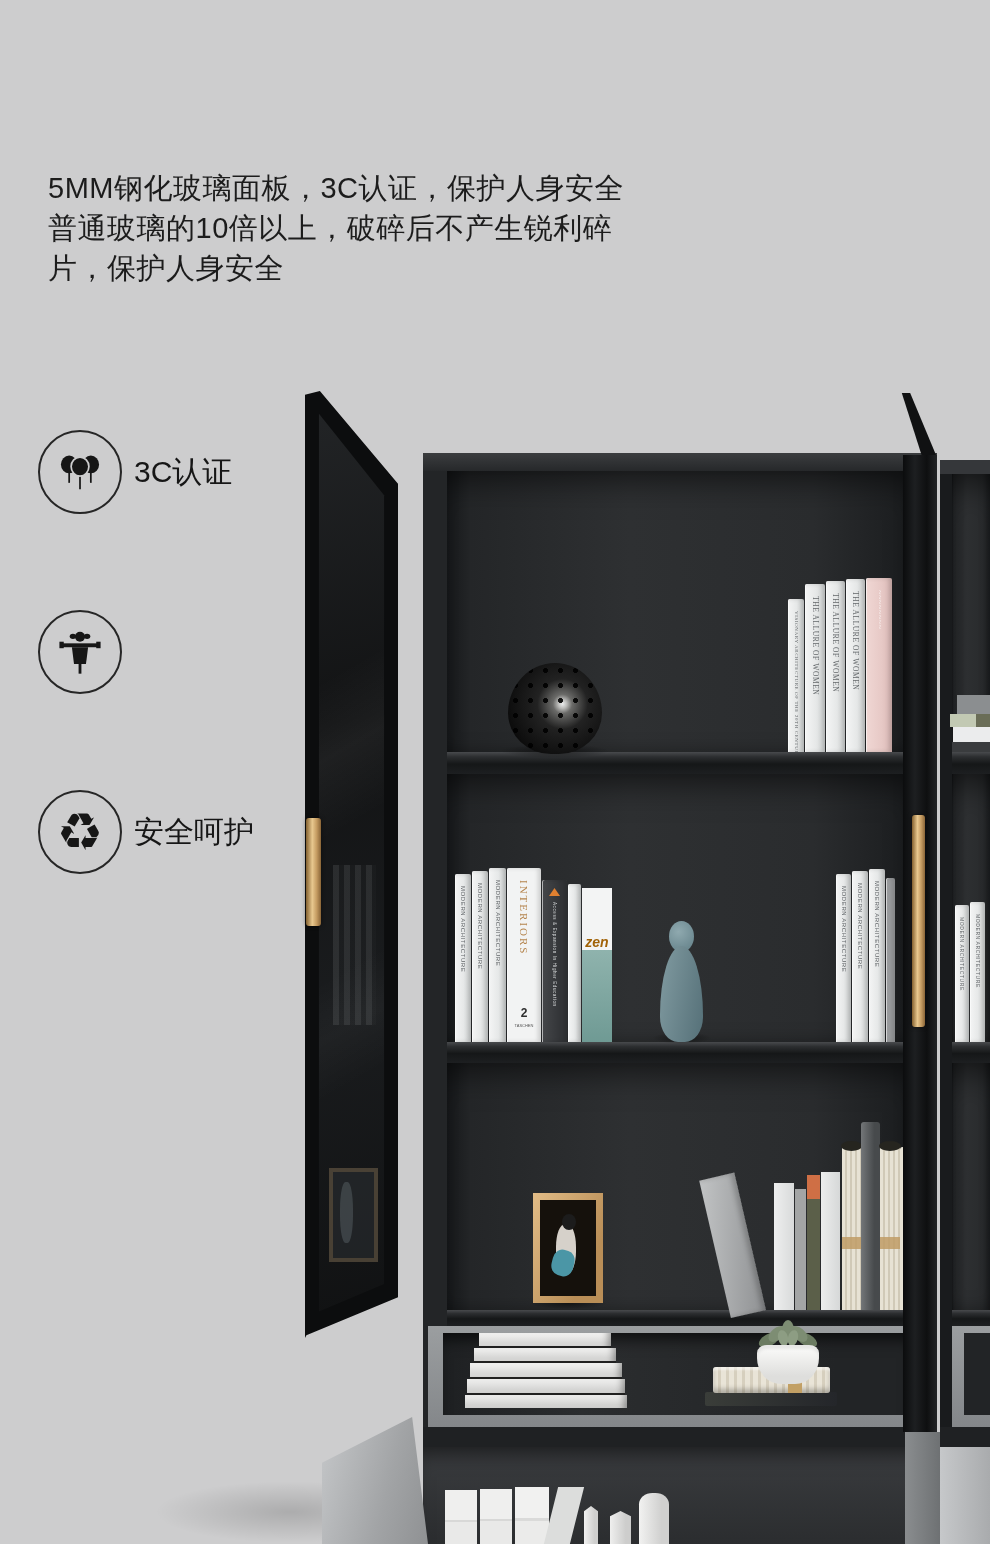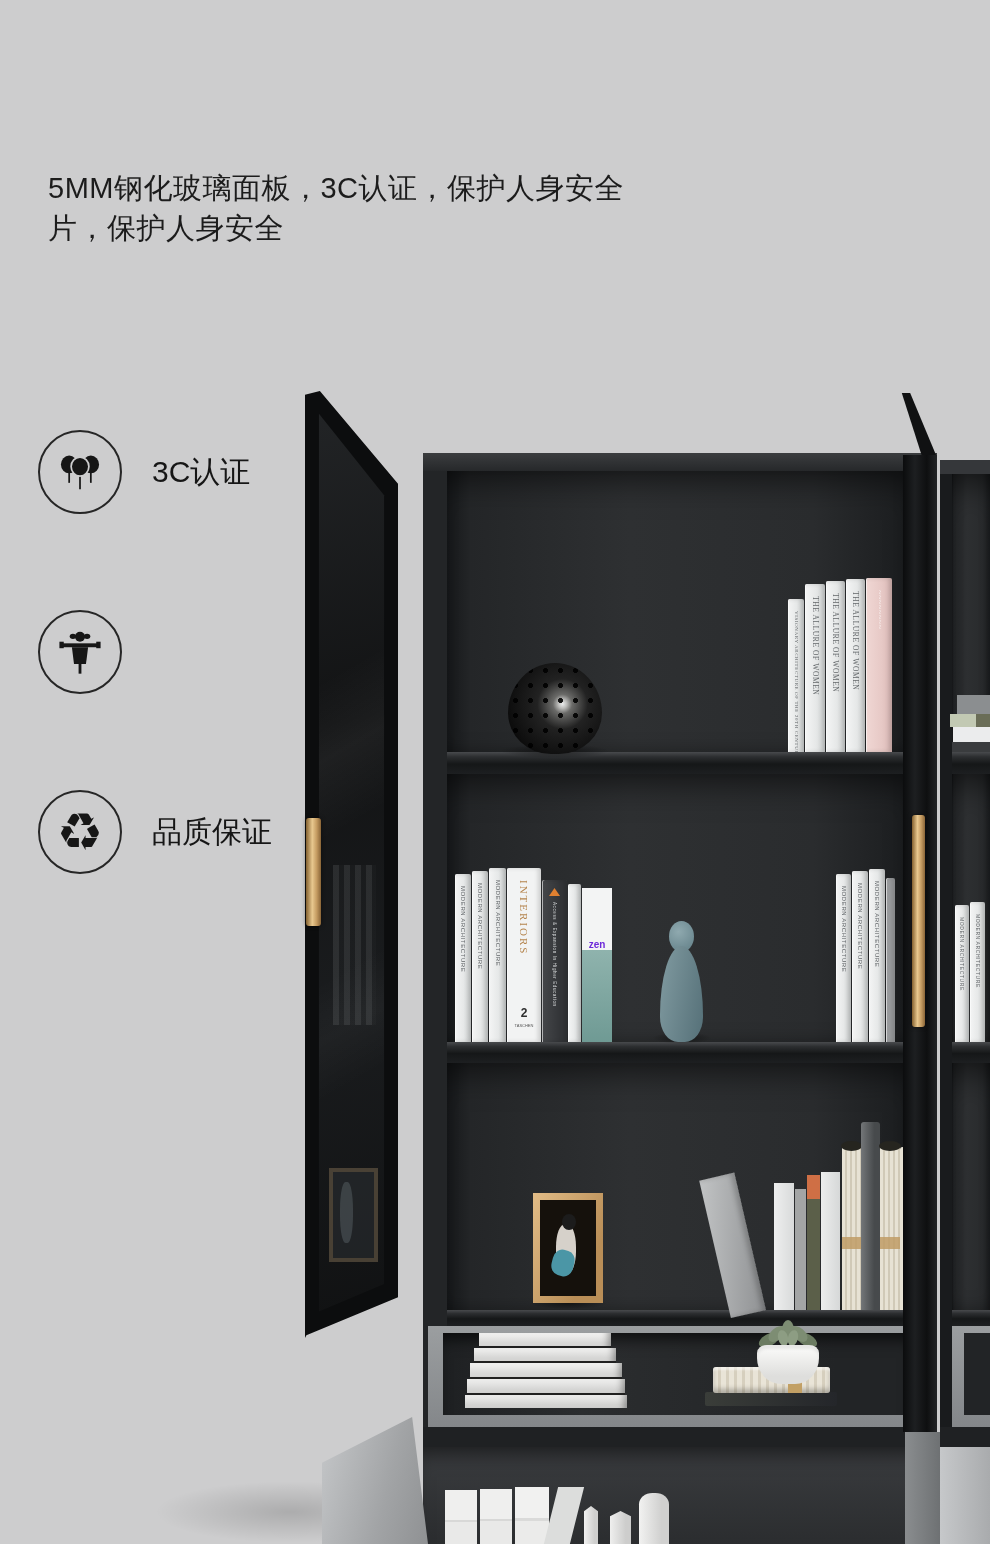--- a/index.html
+++ b/index.html
@@ -4,21 +4,21 @@
 <style>
   html,body{margin:0;padding:0;}
   body{font-family:"Liberation Sans",sans-serif;}
   .canvas{position:relative;width:990px;height:1544px;background:#cdcdce;overflow:hidden;}
   .ab{position:absolute;}
   
   .title{left:48px;top:92px;font-size:36px;font-weight:700;color:#141414;letter-spacing:1px;}
   .para{left:48px;top:168px;font-size:29px;font-weight:500;color:#1c1c1c;line-height:40px;letter-spacing:.5px;}
   
   .feat-circle{width:84px;height:84px;border:2.5px solid #262626;border-radius:50%;left:38px;display:flex;align-items:center;justify-content:center;box-sizing:border-box;}
-  .feat-label{left:152px;font-size:30px;font-weight:500;color:#161616;height:84px;display:flex;align-items:center;}
+  .feat-label{left:134px;font-size:30px;font-weight:500;color:#161616;height:84px;display:flex;align-items:center;}
   .recycle-glyph{font-size:52px;color:#161616;line-height:1;font-family:"DejaVu Sans",sans-serif;}
   
   .comp{position:absolute;background:linear-gradient(90deg,#17191b 0,#242628 5%,#2e3032 40%,#2a2c2e 80%,#1c1e20 100%);
         box-shadow:inset 0 26px 34px -18px rgba(0,0,0,.6), inset 0 -8px 18px -8px rgba(0,0,0,.35);}
   .shelf{position:absolute;background:linear-gradient(180deg,#484a4d 0,#2c2e30 22%,#151718 55%,#1d1f21 100%);}
   .spine{position:absolute;display:flex;justify-content:center;background:linear-gradient(90deg,#f4f5f5 0,#e6e8e8 55%,#cfd2d2 100%);
          border-radius:2px 2px 0 0;box-shadow:inset 1px 0 0 rgba(255,255,255,.6), inset -3px 0 4px rgba(0,0,0,.15);}
   .vt{writing-mode:vertical-rl;font-family:"Liberation Serif",serif;color:#63676a;letter-spacing:.6px;margin-top:12px;white-space:nowrap;overflow:hidden;}
   .sans{font-family:"Liberation Sans",sans-serif;}
   .gold{background:linear-gradient(90deg,#83602f 0,#e8c88f 42%,#c69d63 70%,#8a6537 100%);border-radius:3px;box-shadow:0 0 4px rgba(0,0,0,.5);}
@@ -26,20 +26,21 @@
   .cap{position:absolute;left:-1px;right:-1px;top:-4px;height:10px;background:#26251f;border-radius:50%;}
   .band{position:absolute;left:0;right:0;top:56%;height:12px;background:#bf9c66;opacity:.85;}
 </style>
 </head>
 <body>
 
 <div class="canvas">
 
   <div class="ab para">
     <div>5MM钢化玻璃面板，3C认证，保护人身安全</div>
+    <div>普通玻璃的10倍以上，破碎后不产生锐利碎</div>
     <div>片，保护人身安全</div>
   </div>
 
   <div class="ab feat-circle" style="top:430px;">
     <svg width="52" height="52" viewBox="0 0 48 48">
       <line x1="14" y1="24" x2="14" y2="34" stroke="#161616" stroke-width="1.6"></line>
       <line x1="34" y1="24" x2="34" y2="34" stroke="#161616" stroke-width="1.6"></line>
       <line x1="24" y1="27" x2="24" y2="40" stroke="#161616" stroke-width="1.6"></line>
       <ellipse cx="14" cy="17" rx="7.6" ry="8.2" fill="#161616"></ellipse>
       <ellipse cx="34" cy="17" rx="7.6" ry="8.2" fill="#161616"></ellipse>
@@ -57,21 +58,21 @@
       <rect x="39" y="14.5" width="4" height="6" fill="#161616"></rect>
       <rect x="8" y="16" width="32" height="3.6" fill="#161616"></rect>
       <polygon points="16.5,19.5 31.5,19.5 29.5,35 18.5,35" fill="#161616"></polygon>
       <rect x="22.7" y="35" width="2.6" height="9" fill="#161616"></rect>
     </svg>
   </div>
 
   <div class="ab feat-circle" style="top:790px;">
     <span class="recycle-glyph">♻</span>
   </div>
-  <div class="ab feat-label" style="top:790px;">品质保证</div>
+  <div class="ab feat-label" style="top:790px;">安全呵护</div>
 
   <div class="ab" style="left:150px;top:1480px;width:280px;height:64px;background:radial-gradient(ellipse at center,rgba(0,0,0,.16),transparent 68%);"></div>
 
   <div class="ab" style="left:423px;top:453px;width:514px;height:18px;background:linear-gradient(180deg,#3b3d3f,#26282a);"></div>
   <div class="ab" style="left:423px;top:471px;width:514px;height:1073px;background:#232527;"></div>
 
   <div class="comp" style="left:447px;top:471px;width:458px;height:281px;"></div>
   <div class="shelf" style="left:447px;top:752px;width:458px;height:22px;"></div>
   <div class="comp" style="left:447px;top:774px;width:458px;height:268px;"></div>
   <div class="shelf" style="left:447px;top:1042px;width:458px;height:21px;"></div>
@@ -113,21 +114,21 @@
     <span class="ab" style="bottom:22px;left:0;width:100%;text-align:center;font-size:12px;font-weight:700;color:#2e2e2e;">2</span>
     <span class="ab" style="bottom:14px;left:0;width:100%;text-align:center;font-size:4px;color:#555;">TASCHEN</span>
   </div>
   <div class="spine" style="left:542px;top:880px;width:25px;height:162px;background:linear-gradient(90deg,#45474a,#333538 70%);">
     <span class="ab" style="top:8px;left:7px;width:11px;height:8px;background:#e08030;clip-path:polygon(50% 0,100% 100%,0 100%);"></span>
     <span class="vt sans" style="font-size:4.5px;color:#d8dbdc;margin-top:22px;">Access &amp; Expansion In Higher Education</span>
   </div>
   <div class="spine" style="left:568px;top:884px;width:13px;height:158px;"></div>
   <div class="ab" style="left:582px;top:888px;width:30px;height:154px;box-shadow:inset 3px 0 4px rgba(0,0,0,.25);">
     <div style="height:62px;background:#f3f4f4;display:flex;align-items:flex-end;justify-content:center;">
-      <span style="font-size:10px;font-weight:700;color:#6d28d9;">zen</span>
+      <span style="font-size:14px;font-weight:700;color:#a16207;font-style:italic;">zen</span>
     </div>
     <div style="height:92px;background:linear-gradient(180deg,#8fb3ad,#6f9a94);"></div>
   </div>
   <div class="ab" style="left:652px;top:1032px;width:60px;height:12px;background:radial-gradient(ellipse,rgba(0,0,0,.45),transparent 70%);"></div>
   <div class="ab" style="left:658px;top:921px;width:47px;height:121px;">
     <div class="ab" style="left:11px;top:0;width:25px;height:31px;border-radius:50%;background:radial-gradient(circle at 38% 35%,#8fa9af,#5f7d85);"></div>
     <div class="ab" style="left:2px;top:25px;width:43px;height:96px;border-radius:50% 50% 42% 42% / 72% 72% 26% 26%;background:linear-gradient(100deg,#819ba1,#557078);"></div>
   </div>
   <div class="spine" style="left:836px;top:874px;width:15px;height:168px;">
       <span class="vt sans" style="font-size:6px;">MODERN ARCHITECTURE</span>

